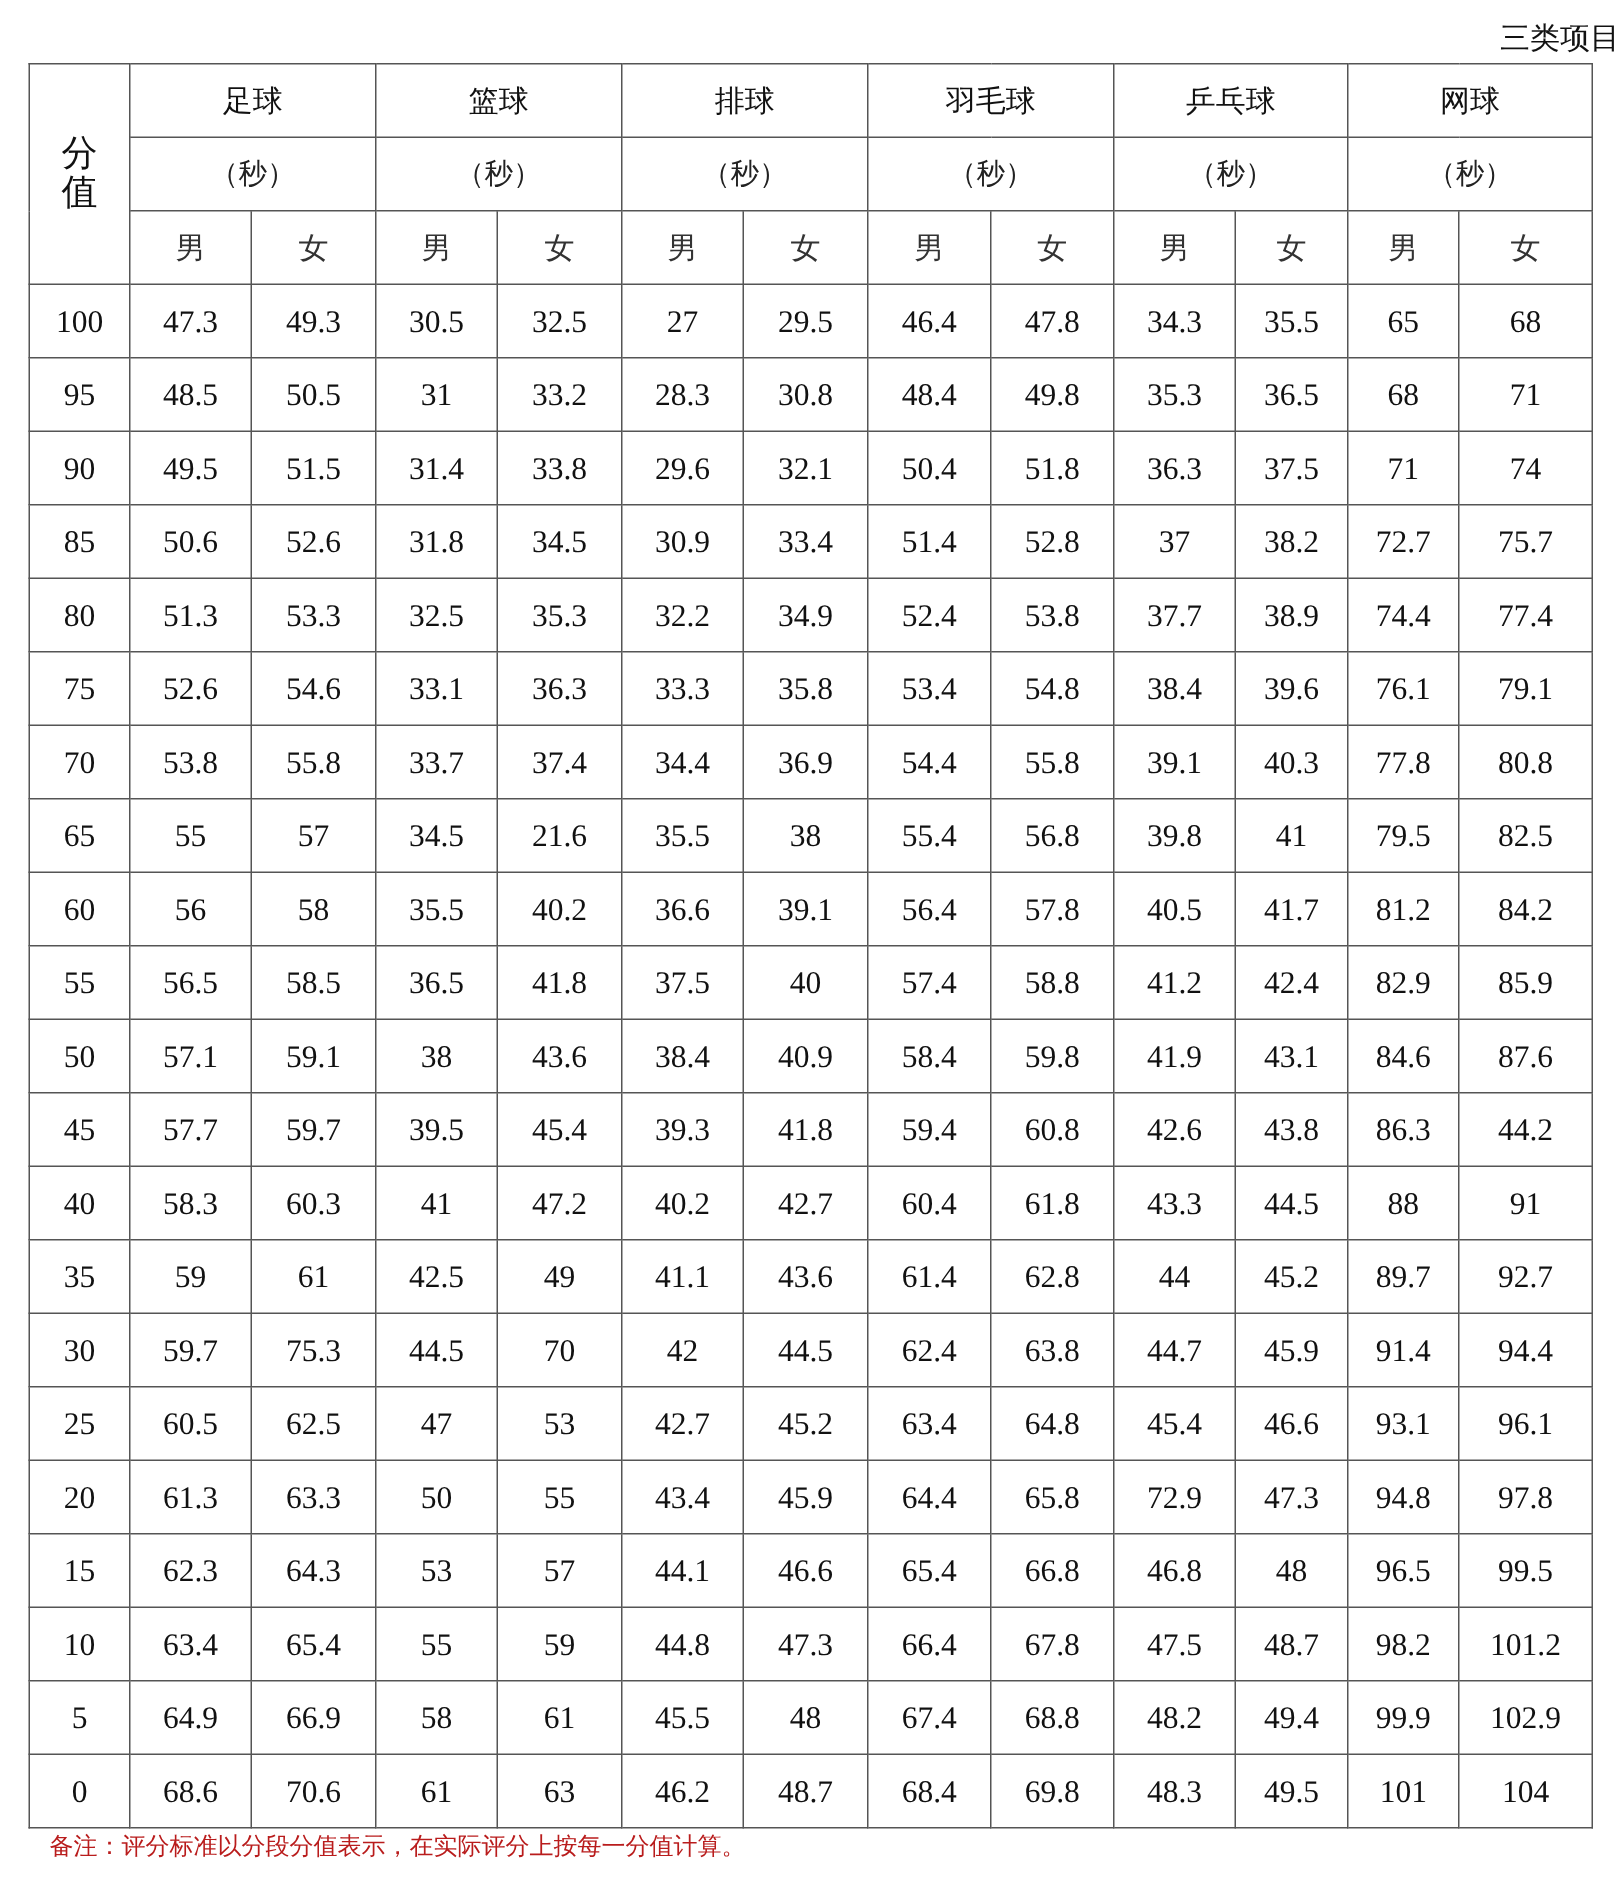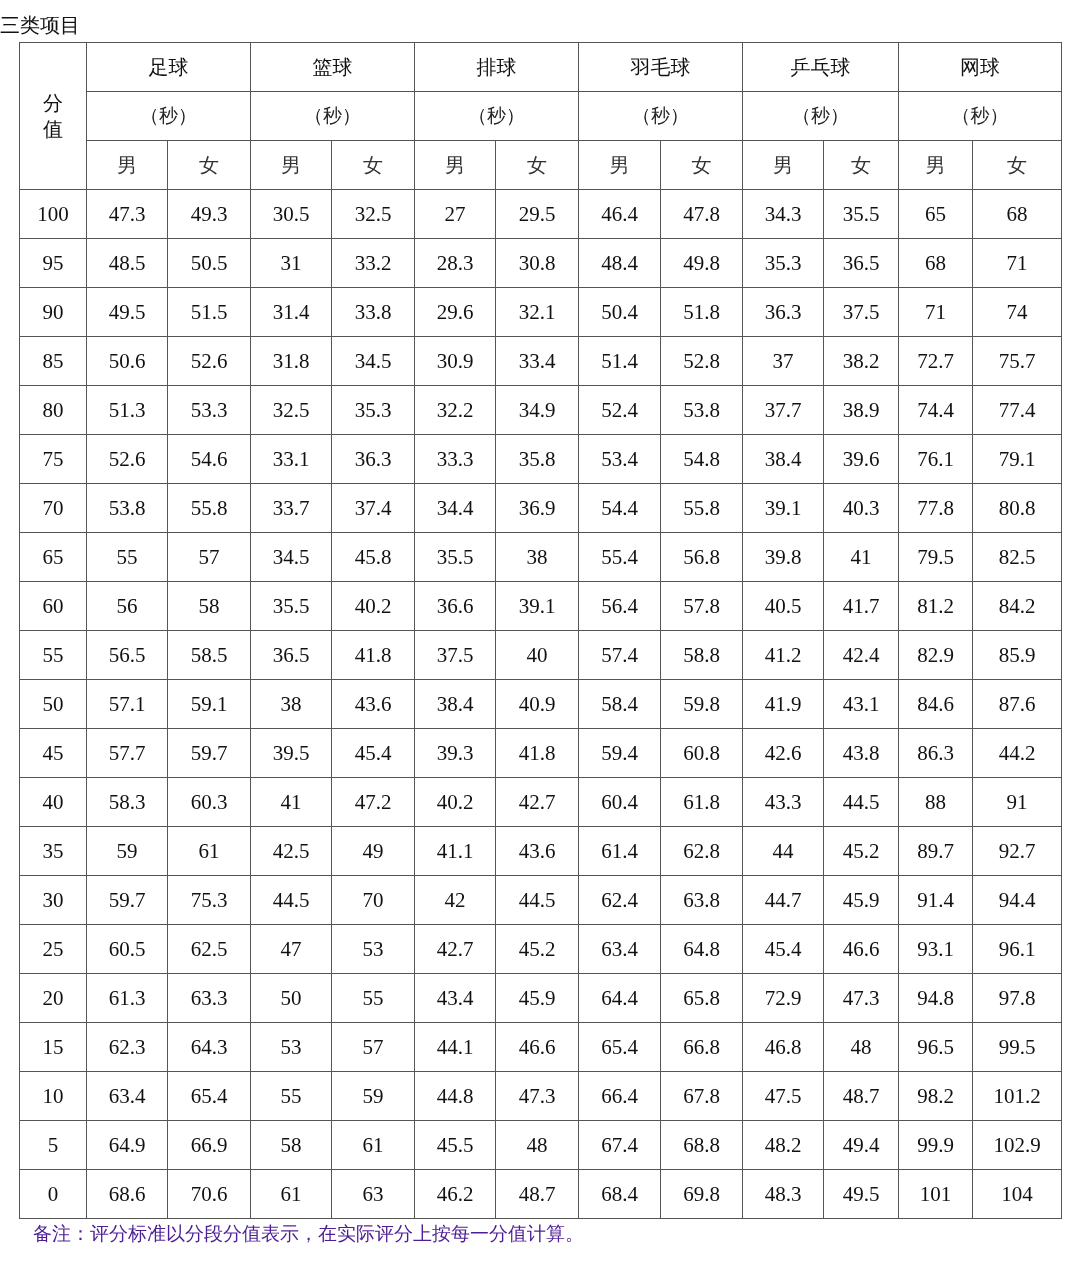--- a/index.html
+++ b/index.html
@@ -1,30 +1,30 @@
 <!DOCTYPE html>
 <html><head>
 <meta charset="utf-8">
 <style>
   html, body { margin: 0; padding: 0; background: #ffffff; }
   body { width: 1080px; height: 1261px; position: relative; overflow: hidden;
          font-family: "DejaVu Serif", "Liberation Serif", serif; color: #111; }
-  .title { position: absolute; left: 0; top: 12px; width: 1080px; text-align: left;
+  .title { position: absolute; left: 0; top: 12px; width: 1080px; text-align: right;
            font-family: "DejaVu Sans", "Liberation Sans", sans-serif; font-size: 20px; color: #111; }
   table.score { position: absolute; left: 19px; top: 42px; border-collapse: collapse; table-layout: fixed;
                 width: 1042px; }
   table.score td, table.score th { border: 1.3px solid #555; text-align: center; vertical-align: middle;
                 padding: 0; height: 48px; font-weight: normal; }
   th.sport { font-family: Liberation Serif, serif; font-size: 20px; }
   th.unit { font-family: "DejaVu Serif", "Liberation Serif", serif; font-size: 19px; color: #222; }
   th.gender { font-family: "DejaVu Serif", "Liberation Serif", serif; font-size: 20px; color: #333; }
-  th.score-head { font-family: Liberation Serif, serif; font-size: 20px; line-height: 26px; }
+  th.score-head { font-family: Liberation Serif, serif; font-size: 24px; line-height: 26px; }
   td { font-family: "Liberation Serif", "DejaVu Serif", serif; font-size: 21px; }
   .note { position: absolute; left: 33px; top: 1221px; font-family: "DejaVu Serif", "Liberation Serif", serif;
-          font-size: 19px; color: #4c1d95; }
+          font-size: 16px; color: #b91c1c; }
 </style>
 </head>
 <body>
 
 <div class="title">三类项目</div>
 
 <table class="score">
   <colgroup>
     <col style="width:67px">
     <col style="width:81px">
@@ -179,21 +179,21 @@
         <td>39.1</td>
         <td>40.3</td>
         <td>77.8</td>
         <td>80.8</td>
       </tr>
       <tr>
         <td>65</td>
         <td>55</td>
         <td>57</td>
         <td>34.5</td>
-        <td>45.8</td>
+        <td>21.6</td>
         <td>35.5</td>
         <td>38</td>
         <td>55.4</td>
         <td>56.8</td>
         <td>39.8</td>
         <td>41</td>
         <td>79.5</td>
         <td>82.5</td>
       </tr>
       <tr>

